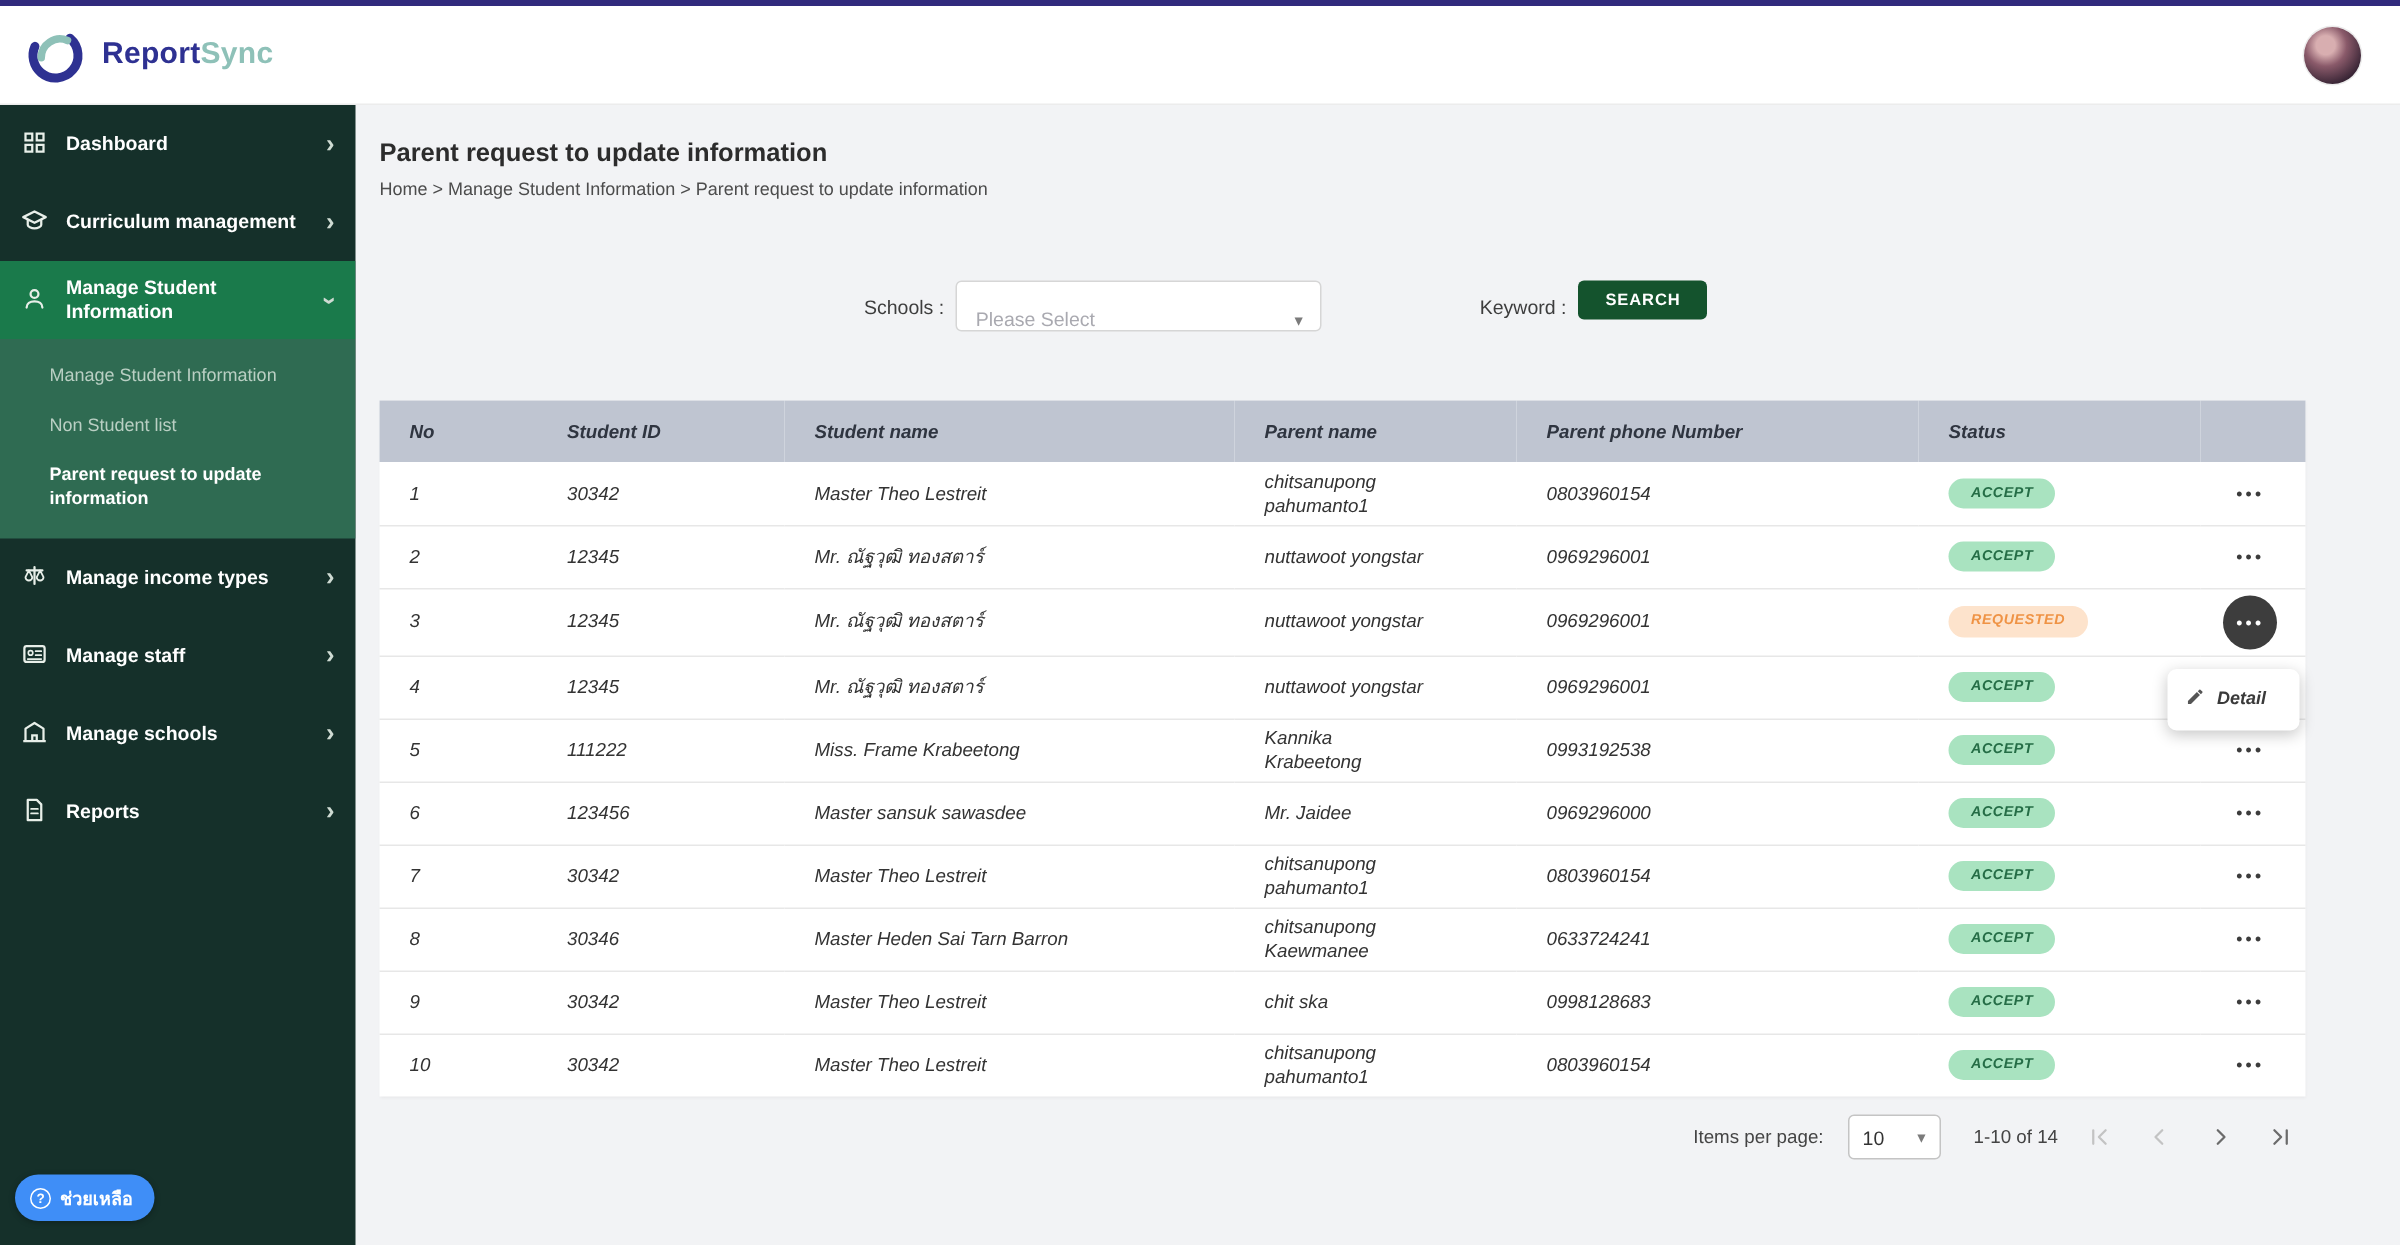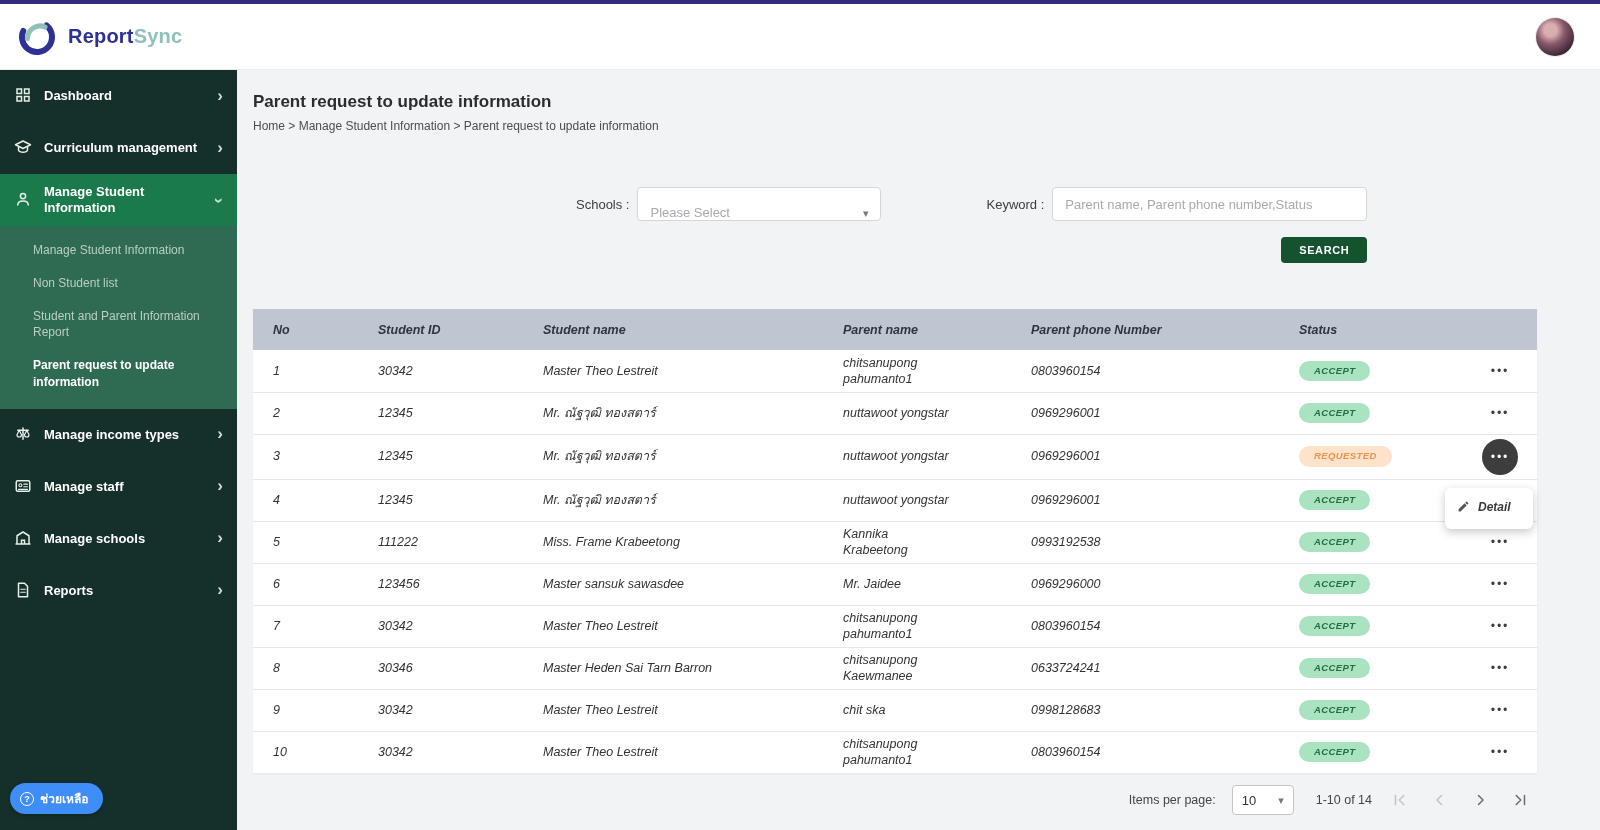--- a/index.html
+++ b/index.html
@@ -137,21 +137,20 @@
               <circle cx="12" cy="8" r="3.5" fill="none" stroke="currentColor" stroke-width="2"></circle>
               <path d="M5 20c0-3.5 3-5.5 7-5.5s7 2 7 5.5" fill="none" stroke="currentColor" stroke-width="2" stroke-linecap="round"></path>
             </svg>
           </span>
           <span class="nav-label">Manage Student Information</span>
           <span class="nav-chevron down">›</span>
         </div>
         <div class="submenu">
           <div class="submenu-item">Manage Student Information</div>
           <div class="submenu-item">Non Student list</div>
-          <div class="submenu-item">Student and Parent Information Report</div>
           <div class="submenu-item active">Parent request to update information</div>
         </div>
         <div class="nav-item">
           <span class="nav-icon">
             <svg viewBox="0 0 24 24">
               <path d="M12 4v15M5 7h14" fill="none" stroke="currentColor" stroke-width="2" stroke-linecap="round"></path>
               <path d="M7 7l-3 6a3 3 0 0 0 6 0L7 7zM17 7l-3 6a3 3 0 0 0 6 0l-3-6z" fill="none" stroke="currentColor" stroke-width="1.6" stroke-linejoin="round"></path>
             </svg>
           </span>
           <span class="nav-label">Manage income types</span>
@@ -205,21 +204,20 @@
       <div class="fgroup">
         <label class="flabel">Schools :</label>
         <div class="select-box">
           <span class="ph">Please Select</span>
           <span class="caret">▾</span>
         </div>
       </div>
       <div class="fgroup">
         <label class="flabel">Keyword :</label>
         <div class="kwcol">
-          <input class="kw-input" type="text" placeholder="Parent name, Parent phone number,Status" style="">
           <button class="search-btn">SEARCH</button>
         </div>
       </div>
     </div>
 
     <div class="table-wrap">
       <table id="data-table">
         <colgroup>
           <col class="c-no">
             <col class="c-id">

